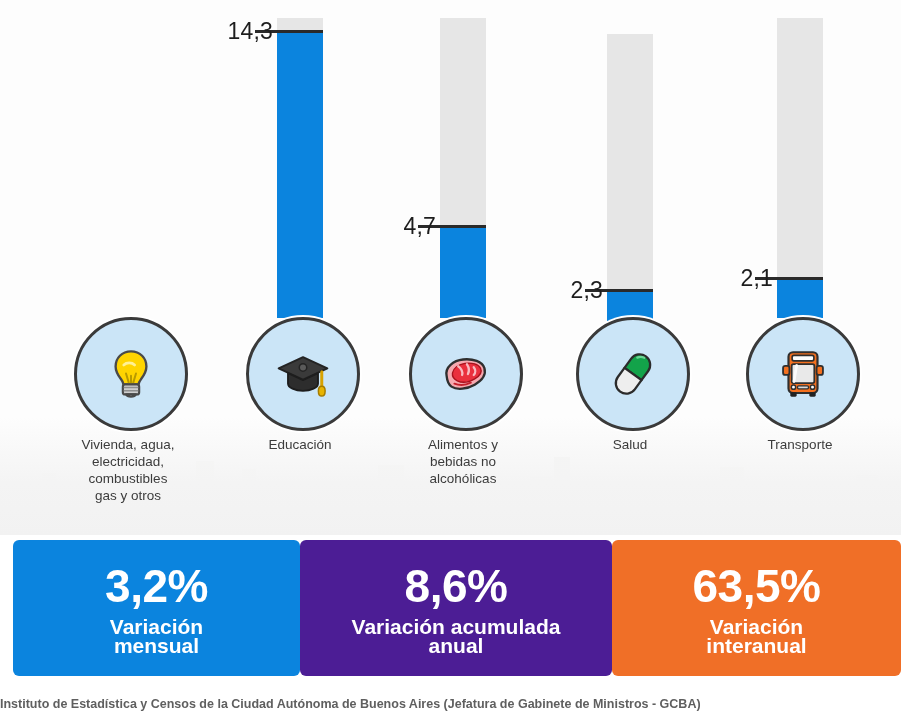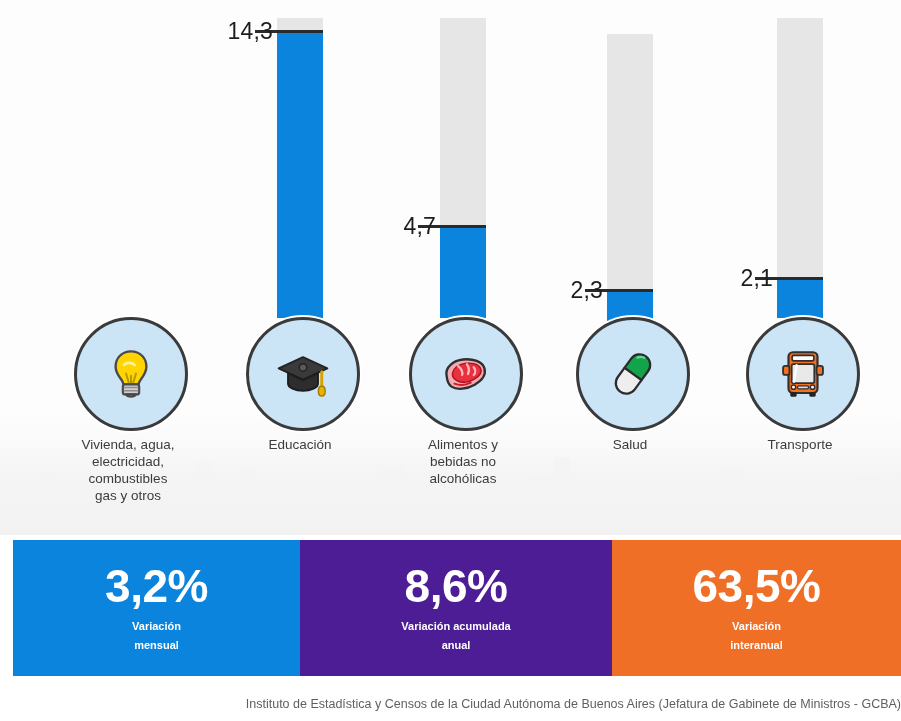--- a/index.html
+++ b/index.html
@@ -61,35 +61,35 @@
   }
 
   
   #summary{
     position:absolute; left:13px; top:540px; width:888px; height:136px;
     display:flex;
   }
   .panel{
     display:flex; flex-direction:column;
     align-items:center; justify-content:center;
-    color:#fff; text-align:center;
+    color:#fff; text-align:center;border-radius:6px;
   }
   .panel .big{
     font-size:46px; font-weight:bold; line-height:50px; letter-spacing:-.5px;
   }
   .panel .cap{
-    font-size:11px; font-weight:bold; line-height:19px; margin-top:6px;
+    font-size:21px; font-weight:bold; line-height:19px; margin-top:6px;
   }
   #panel-0{ width:287px; background:#0b84de; }
   #panel-1{ width:312px; background:#4c1d95; }
   #panel-2{ flex:1; background:#f06f27; }
 
   #footnote{
-    position:absolute; left:0; top:697px; width:901px; text-align:right;
-    font-size:12.5px; color:#5f5f5f;
+    position:absolute; left:0; top:697px; width:901px; text-align:left;
+    font-size:12.5px; color:#5f5f5f;font-weight:bold;
   }
 </style>
 </head>
 <body>
 
 <div id="chart-area">
 
   <div id="skyline">
     <div class="bld" style="left:18px;  width:22px; height:44px;"></div>
     <div class="bld lt" style="left:42px;  width:14px; height:62px;"></div>

